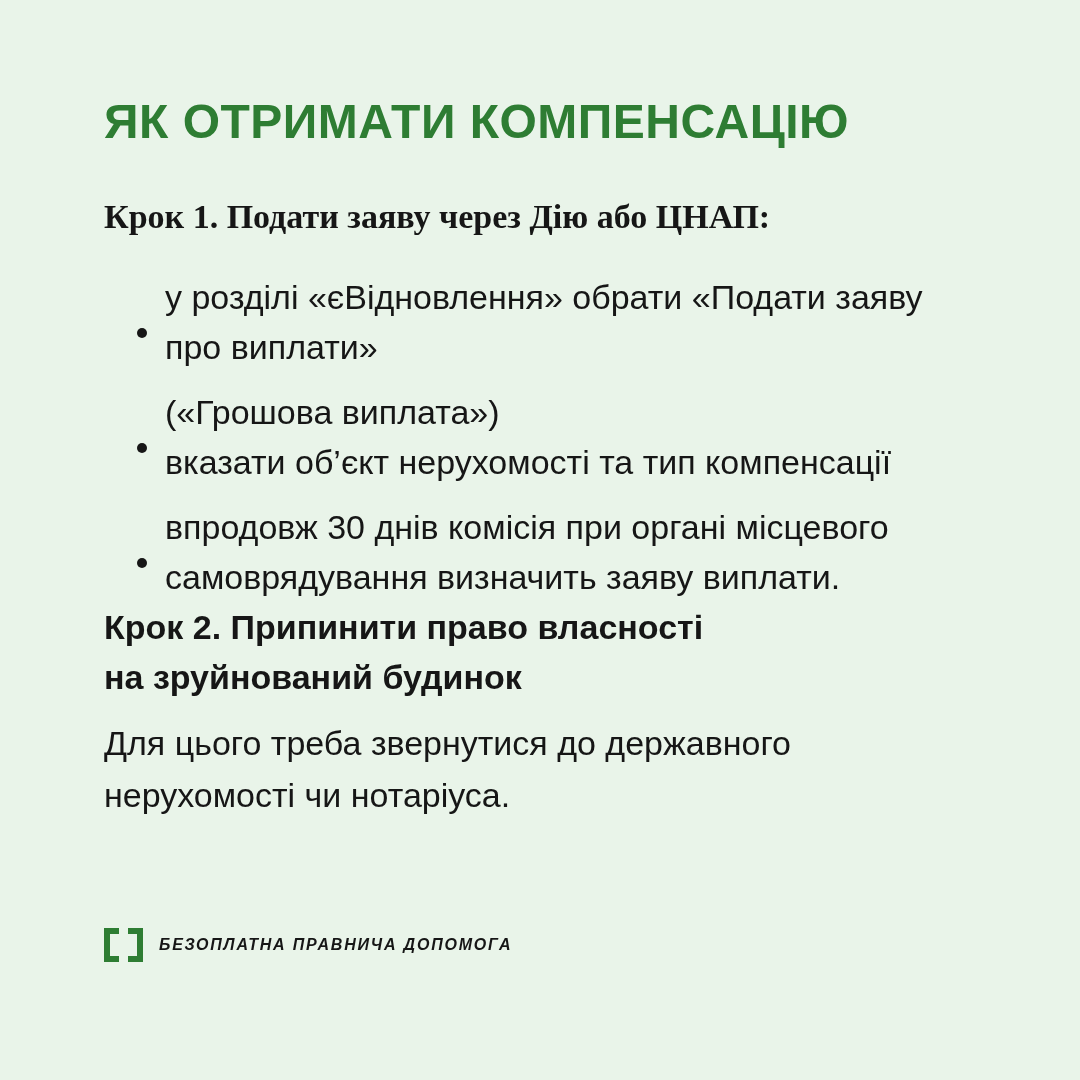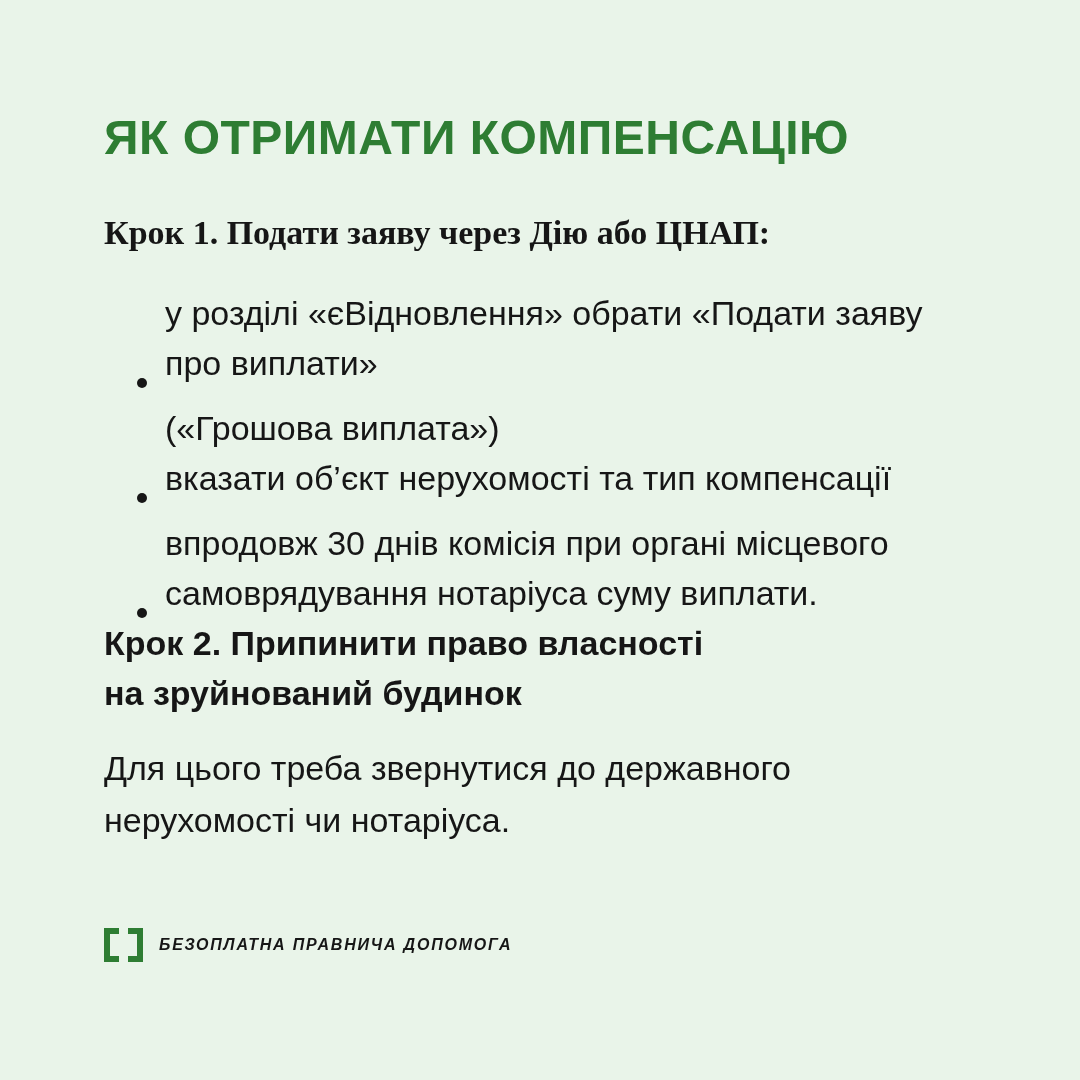--- a/index.html
+++ b/index.html
@@ -10,21 +10,21 @@
   * { margin: 0; padding: 0; box-sizing: border-box; }
   html, body { width: 1080px; height: 1080px; }
   body {
     font-family: "Liberation Sans", "DejaVu Sans", sans-serif;
     background: var(--background);
     color: var(--text-color);
   }
   .card {
     width: 1080px;
     height: 1080px;
-    padding: 16px 104px;
+    padding: 0 104px;
     background: var(--background);
     overflow: hidden;
     position: relative;
   }
   .title {
     margin-top: 98px;
     font-size: 48px;
     font-weight: 700;
     letter-spacing: 0.5px;
     color: var(--accent-green);
@@ -37,40 +37,40 @@
     color: var(--text-color);
     line-height: 50px;
   }
   .step1-heading { margin-top: 46px; font-family: Liberation Serif, serif; }
   .bullet-list {
     list-style: none;
     margin-top: 30px;
   }
   .bullet-item {
     display: flex;
-    align-items: flex-end;
+    align-items: center;
     margin-bottom: 15px;
   }
   .bullet-item:last-child { margin-bottom: 0; }
   .dot {
     flex: 0 0 auto;
     width: 10px;
     height: 10px;
     border-radius: 50%;
     background: var(--text-color);
     margin: 21px 18px 0 33px;
   }
   .bullet-text {
     font-size: 34px;
     line-height: 50px;
   }
   .line { display: block; white-space: nowrap; }
   .step2-heading { }
   .paragraph {
-    margin-top: 24px;
+    margin-top: 15px;
     font-size: 34px;
     line-height: 52px;
   }
   .footer {
     position: absolute;
     left: 104px;
     bottom: 118px;
     display: flex;
     align-items: center;
   }
@@ -117,21 +117,21 @@
       <span class="dot"></span>
       <div class="bullet-text">
         <span class="line">(«Грошова виплата»)</span>
         <span class="line">вказати об’єкт нерухомості та тип компенсації</span>
       </div>
     </li>
     <li class="bullet-item">
       <span class="dot"></span>
       <div class="bullet-text">
         <span class="line">впродовж 30 днів комісія при органі місцевого</span>
-        <span class="line">самоврядування нотаріуса суму виплати.</span>
+        <span class="line">самоврядування визначить заяву виплати.</span>
       </div>
     </li>
   </ul>
 
   <h2 class="step-heading step2-heading">
     <span class="line">Крок 2. Припинити право власності</span>
     <span class="line">на зруйнований будинок</span>
   </h2>
 
   <p class="paragraph">

